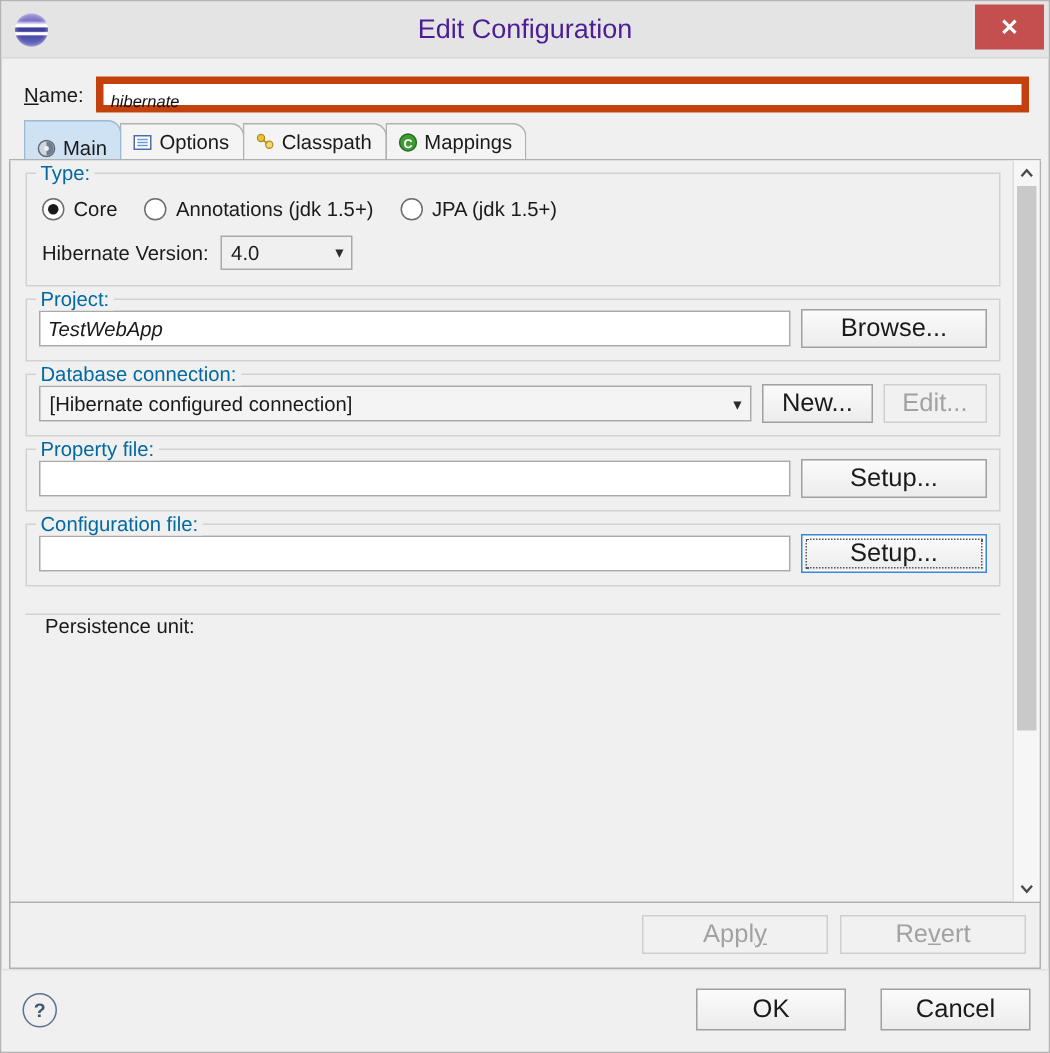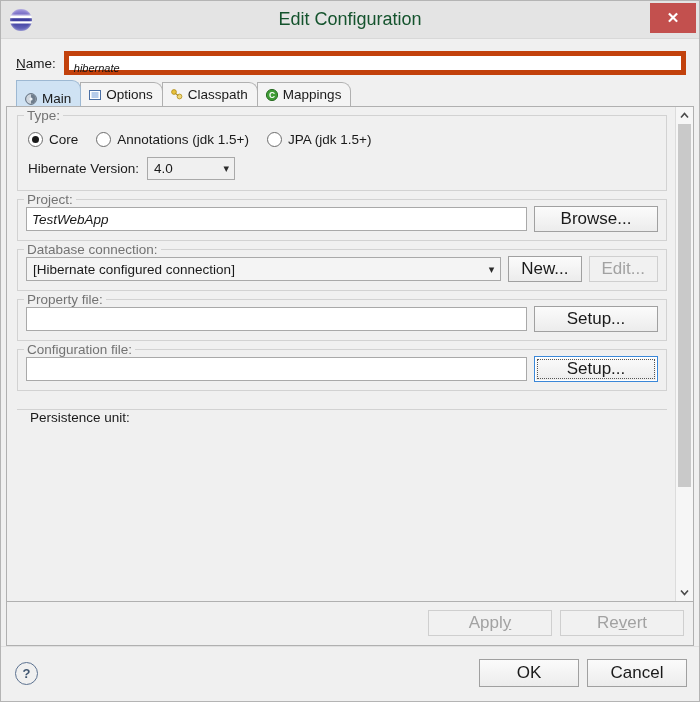--- a/index.html
+++ b/index.html
@@ -49,21 +49,21 @@
         #3f3f9e 44%, #3f3f9e 54%,
         #ffffff 58%, #ffffff 64%,
         #4a4aa8 68%, #6f6fc0 100%);
     box-shadow: inset 0 0 3px rgba(255,255,255,.55);
   }
   .title-text {
     position: absolute;
     left: 0; right: 0;
     text-align: center;
     font-size: 18px;
-    color: #14532d;
+    color: #4c1d95;
     font-family: "Liberation Sans", sans-serif;
     pointer-events: none;
   }
   .close-btn {
     position: absolute;
     right: 3px;
     top: 2px;
     width: 46px;
     height: 30px;
     background: #c3504e;
@@ -233,21 +233,21 @@
     padding: 6px 8px 8px 8px;
     position: relative;
   }
   .group > .legend {
     position: absolute;
     top: -8px;
     left: 6px;
     background: #f0f0f0;
     padding: 0 3px;
     font-size: 13.5px;
-    color: #737373;
+    color: #0369a1;
     white-space: nowrap;
   }
   .group.tight { padding-top: 10px; }
 
   .radio-row {
     display: flex;
     align-items: center;
     gap: 6px;
     margin: 6px 0 10px 2px;
     font-size: 13.5px;
@@ -412,21 +412,21 @@
     border: 1.6px solid #5c7290;
     color: #3f5570;
     font-size: 13px;
     font-weight: bold;
     display: flex;
     align-items: center;
     justify-content: center;
     cursor: pointer;
   }
   .footer-spacer { flex: 1 1 auto; }
-  .btn.dlg { min-width: 100px; height: 28px; }
+  .btn.dlg { min-width: 100px; height: 28px; margin-left: 15px; }
 
   .u { text-decoration: underline; }
   .persist-label {
     position: absolute;
     left: 10px;
     bottom: -1px;
     font-size: 13.5px;
     background: #f0f0f0;
     padding: 0 3px;
   }

